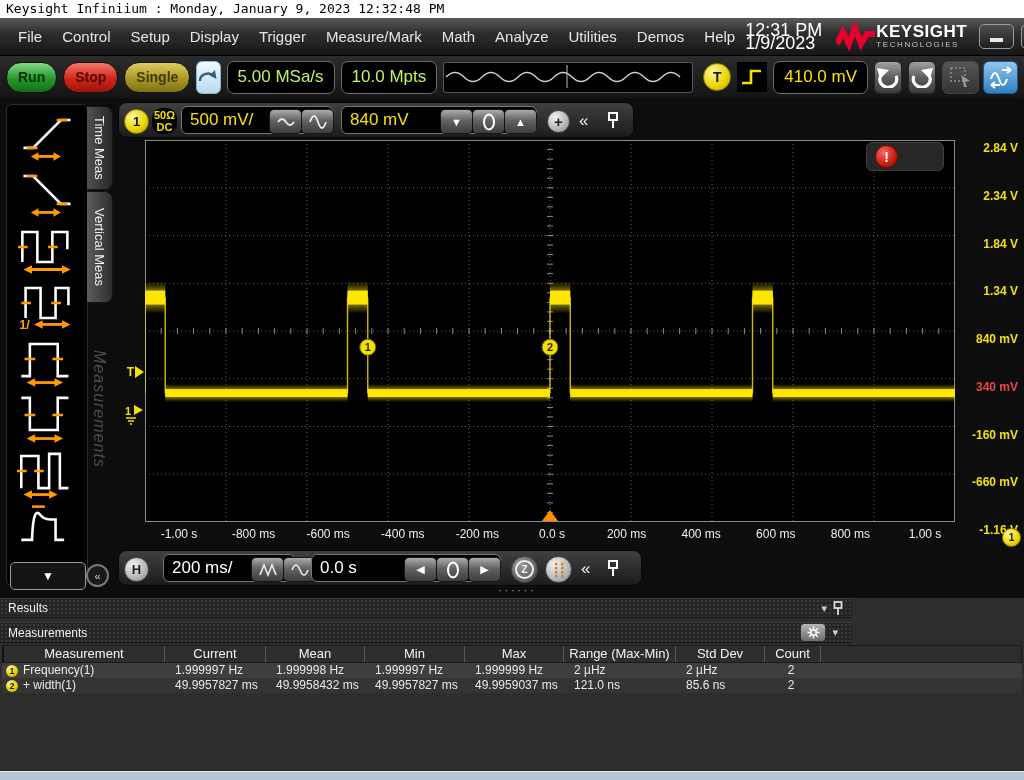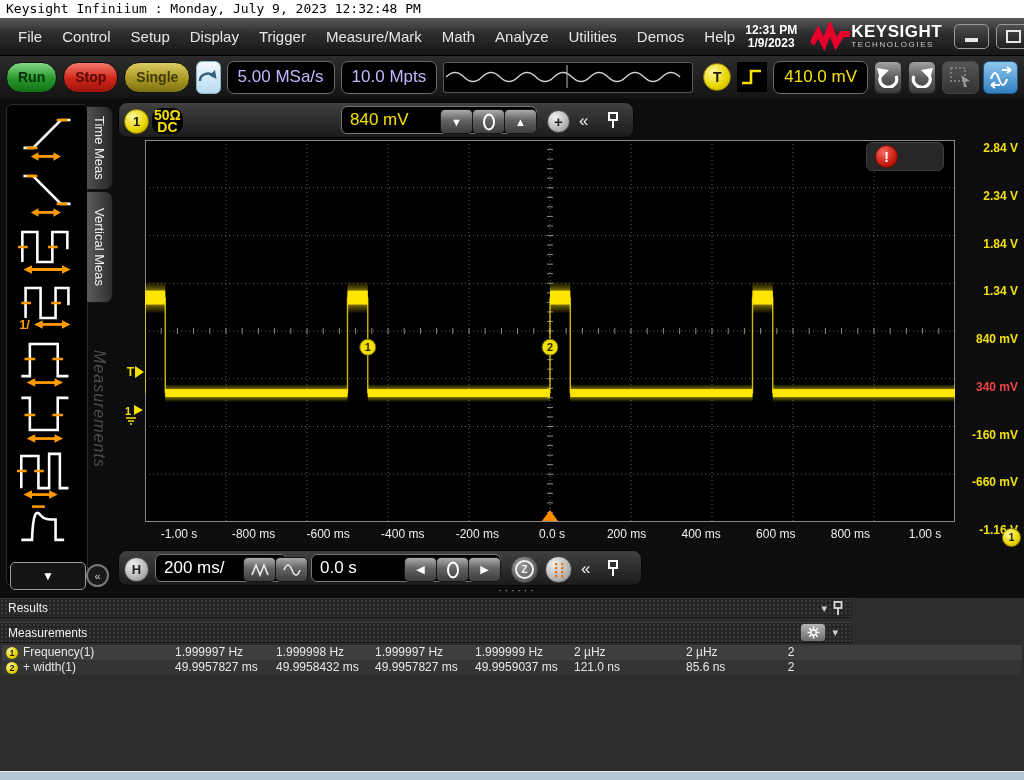--- a/index.html
+++ b/index.html
@@ -7,40 +7,40 @@
        font-family:"Liberation Sans",sans-serif;-webkit-font-smoothing:antialiased}
   
   .titlebar{position:absolute;left:0;top:0;width:1024px;height:18px;background:#fff;color:#000;
             font-family:"DejaVu Sans Mono",monospace;font-size:13px;line-height:18px;padding-left:6px;box-sizing:border-box}
   
   .menubar{position:absolute;left:0;top:18px;width:1024px;height:38px;
            background:linear-gradient(#5a5a5a,#2e2e2e 40%,#161616);display:flex;align-items:center;
            padding:0 8px;box-sizing:border-box;border-bottom:1px solid #000}
   .menu-items{display:flex;align-items:center}
   .menu-item{color:#e6e6e6;font-size:15px;padding:0 10px;white-space:nowrap}
-  .clock{margin-left:auto;text-align:center;color:#fff;font-size:12px;font-weight:bold;line-height:13px;white-space:nowrap}
+  .clock{margin-left:auto;text-align:left;color:#fff;font-size:18px;font-weight:normal;line-height:13px;white-space:nowrap}
   .logo{display:flex;align-items:center;margin:0 12px 0 14px}
   .brand-name{color:#fff;font-size:17px;font-weight:bold;letter-spacing:.5px;line-height:16px}
   .brand-sub{color:#c6c6c6;font-size:8px;letter-spacing:1.6px;line-height:9px}
   .winbtns{display:flex;gap:7px}
   .winbtn{width:33px;height:23px;border:1px solid #9a9a9a;border-radius:5px;
           background:linear-gradient(#4e4e4e,#1d1d1d);display:flex;align-items:center;justify-content:center}
   .glyph-min{width:13px;height:4px;background:#e8e8e8;margin-top:7px}
   .glyph-max{width:11px;height:9px;border:2px solid #e8e8e8;background:transparent}
   
   .toolbar{position:absolute;left:0;top:56px;width:1024px;height:42px;background:linear-gradient(#2c2c2c,#141414);
            display:flex;align-items:center;padding:0 6px;box-sizing:border-box;gap:6px}
   .pill{height:29px;border-radius:15px;font-weight:bold;font-size:14px;display:flex;align-items:center;
         justify-content:center;padding:0 11px;border:1px solid #111}
   .run{background:linear-gradient(#86d886,#25962a 55%,#147117);color:#07330b}
   .stop{background:linear-gradient(#f4796b,#cf2518 55%,#9e150b);color:#510b05}
   .single{background:linear-gradient(#dccc63,#a89822 55%,#7d7114);color:#3e380a}
   .tb-blue{width:35px;height:31px;background:linear-gradient(#f2fafe,#b9dbf0);border:1px solid #8ab4cf;
            border-radius:6px;display:flex;align-items:center;justify-content:center}
-  .valuebox{height:31px;background:#000;border:1px solid #6a6a6a;border-radius:7px;color:#c4b5fd;
+  .valuebox{height:31px;background:#000;border:1px solid #6a6a6a;border-radius:7px;color:#bef264;
             font-size:17px;display:flex;align-items:center;padding:0 10px;white-space:nowrap}
   .valuebox.yellow{color:#f5e003}
   .preview{width:248px;height:29px;background:#000;border:1px solid #585858;border-radius:3px;flex:none}
   .tcircle{width:26px;height:26px;border-radius:50%;flex:none;margin-left:4px;
            background:radial-gradient(circle at 35% 30%,#fff79e,#e8d500 60%,#b4a400);
            border:1px solid #8f8200;color:#1c1a00;font-weight:bold;font-size:14px;
            display:flex;align-items:center;justify-content:center}
   .edgebtn{width:30px;height:30px;background:#000;display:flex;align-items:center;justify-content:center;flex:none}
   .graybtn{height:31px;border-radius:6px;background:linear-gradient(#a2a2a2,#5d5d5d 50%,#3c3c3c);
            border:1px solid #232323;display:flex;align-items:center;justify-content:center}
@@ -68,21 +68,21 @@
                    display:flex;align-items:center;justify-content:center}
   
   .ctlbar{position:absolute;height:36px;background:linear-gradient(#404040,#1c1c1c);
           border:1px solid #070707;border-radius:9px;box-sizing:border-box}
   #channel-bar{left:118px;top:4px;width:516px}
   #horizontal-bar{left:118px;top:452px;width:524px}
   .badge-yellow{position:absolute;border-radius:50%;background:radial-gradient(circle at 35% 30%,#fff79e,#e8d500 60%,#b4a400);
                 border:1px solid #8f8200;color:#1c1a00;font-weight:bold;display:flex;align-items:center;justify-content:center}
   .badge-gray{position:absolute;border-radius:50%;background:radial-gradient(circle at 35% 30%,#f2f2f2,#b5b5b5 60%,#848484);
               border:1px solid #4a4a4a;color:#222;font-weight:bold;display:flex;align-items:center;justify-content:center}
-  .imp{position:absolute;left:33px;top:5px;color:#f5e003;font-size:14px;font-weight:bold;line-height:12px;
+  .imp{position:absolute;left:33px;top:5px;color:#f5e003;font-size:11px;font-weight:bold;line-height:12px;
        text-align:center;background:#000;padding:1px 2px;border-radius:10px}
   .fld{position:absolute;top:3px;height:28px;background:#000;border:1px solid #767676;border-radius:6px;
        font-size:17px;display:flex;align-items:center;padding-left:8px;box-sizing:border-box;color:#fff}
   .fld.yellow{color:#f5e003}
   .fbtn{position:absolute;top:2px;width:31px;height:23px;border-radius:5px;
         background:linear-gradient(#ababab,#636363 45%,#3d3d3d);border:1px solid #161616;
         display:flex;align-items:center;justify-content:center;color:#fff;font-size:11px}
   .chev{position:absolute;color:#eee;font-size:17px;line-height:17px}
   
   .scope{position:absolute;left:145px;top:42px;width:810px;height:382px;background:#000}
@@ -122,21 +122,21 @@
   .td{padding-left:12px;white-space:nowrap;overflow:hidden}
   .td.name{padding-left:4px;display:flex;align-items:center;gap:5px}
   .td.center{text-align:center;padding-left:0}
   .rowbadge{width:12px;height:12px;border-radius:50%;background:radial-gradient(circle at 35% 30%,#fff79e,#e0cd00 60%,#ac9c00);
             color:#211f00;font-size:9px;font-weight:bold;line-height:12px;text-align:center;flex:none}
   .bottom-strip{position:absolute;left:0;top:771px;width:1024px;height:9px;background:#b5c5d1;border-top:1px solid #dde8f0}
 </style>
 </head>
 <body>
 
-<div class="titlebar">Keysight Infiniium : Monday, July 9, 2023 12:32:48 PM</div>
+<div class="titlebar">Keysight Infiniium : Monday, January 9, 2023 12:32:48 PM</div>
 
 <div class="menubar">
   <div class="menu-items">
 
   <span class="menu-item">File</span>
       <span class="menu-item">Control</span>
       <span class="menu-item">Setup</span>
       <span class="menu-item">Display</span>
       <span class="menu-item">Trigger</span>
       <span class="menu-item">Measure/Mark</span>
@@ -291,20 +291,33 @@
   <div class="meas-vert">Measurements</div>
   <div class="collapse-circle">
       <span>«</span>
     </div>
 
   <div class="ctlbar" id="channel-bar">
     <div class="badge-yellow" style="left:5px;top:6px;width:23px;height:23px;font-size:13px">1</div>
     <div class="imp">
       <div>50Ω</div>
         <div>DC</div>
+    </div>
+    <div class="fld yellow" style="left:62px;width:152px">
+      <span>500 mV/</span>
+      <div class="fbtn" style="left:87px">
+        <svg width="20" height="14" viewBox="0 0 20 14">
+            <path d="M2 7 q4 -6 8 0 q4 6 8 0" fill="none" stroke="#e8e8e8" stroke-width="1.8"></path>
+          </svg>
+      </div>
+      <div class="fbtn" style="left:119px">
+        <svg width="20" height="18" viewBox="0 0 20 18">
+            <path d="M2 9 q4 -12 8 0 q4 12 8 0" fill="none" stroke="#e8e8e8" stroke-width="1.8"></path>
+          </svg>
+      </div>
     </div>
     <div class="fld yellow" style="left:222px;width:196px">
       <span>840 mV</span>
       <div class="fbtn" style="left:98px">
           <span>▼</span>
         </div>
       <div class="fbtn" style="left:130px">
         <svg width="14" height="18" viewBox="0 0 14 18">
             <ellipse cx="7" cy="9" rx="5" ry="7.5" fill="none" stroke="#fff" stroke-width="2"></ellipse>
           </svg>
@@ -512,21 +525,21 @@
   </div>
   <div class="error-badge">
     <div class="error-circle">
         <span>!</span>
       </div>
   </div>
   <div class="badge-yellow" style="left:1002px;top:430px;width:17px;height:17px;font-size:10px">1</div>
 
   <div class="ctlbar" id="horizontal-bar">
     <div class="badge-gray" style="left:5px;top:6px;width:23px;height:23px;font-size:13px">H</div>
-    <div class="fld" style="left:36px;width:132px">
+    <div class="fld" style="left:44px;width:132px">
       <span>200 ms/</span>
       <div class="fbtn" style="left:87px">
         <svg width="20" height="16" viewBox="0 0 20 16">
             <path d="M2 13 l4 -10 l4 10 l4 -10 l4 10" fill="none" stroke="#e8e8e8" stroke-width="1.6"></path>
           </svg>
       </div>
       <div class="fbtn" style="left:119px">
         <svg width="20" height="16" viewBox="0 0 20 16">
             <path d="M2 8 q4 -10 8 0 q4 10 8 0" fill="none" stroke="#e8e8e8" stroke-width="1.6"></path>
           </svg>
@@ -596,20 +609,31 @@
           <line x1="2.4" y1="2.4" x2="4.2" y2="4.2"></line>
             <line x1="9.8" y1="9.8" x2="11.6" y2="11.6"></line>
           <line x1="11.6" y1="2.4" x2="9.8" y2="4.2"></line>
             <line x1="4.2" y1="9.8" x2="2.4" y2="11.6"></line>
         </g>
       </svg>
     </div>
     <span class="caret">▾</span>
   </div>
   <div class="mtable">
+    <div class="thead">
+
+    <span class="th">Measurement</span>
+        <span class="th">Current</span>
+        <span class="th">Mean</span>
+        <span class="th">Min</span>
+        <span class="th">Max</span>
+        <span class="th">Range (Max-Min)</span>
+        <span class="th">Std Dev</span>
+        <span class="th">Count</span>
+      </div>
     <div>
 
         <div class="trow">
           <span class="td name">
             <span class="rowbadge">1</span>
             <span>Frequency(1)</span>
           </span>
           <span class="td">1.999997 Hz</span>
           <span class="td">1.999998 Hz</span>
           <span class="td">1.999997 Hz</span>

